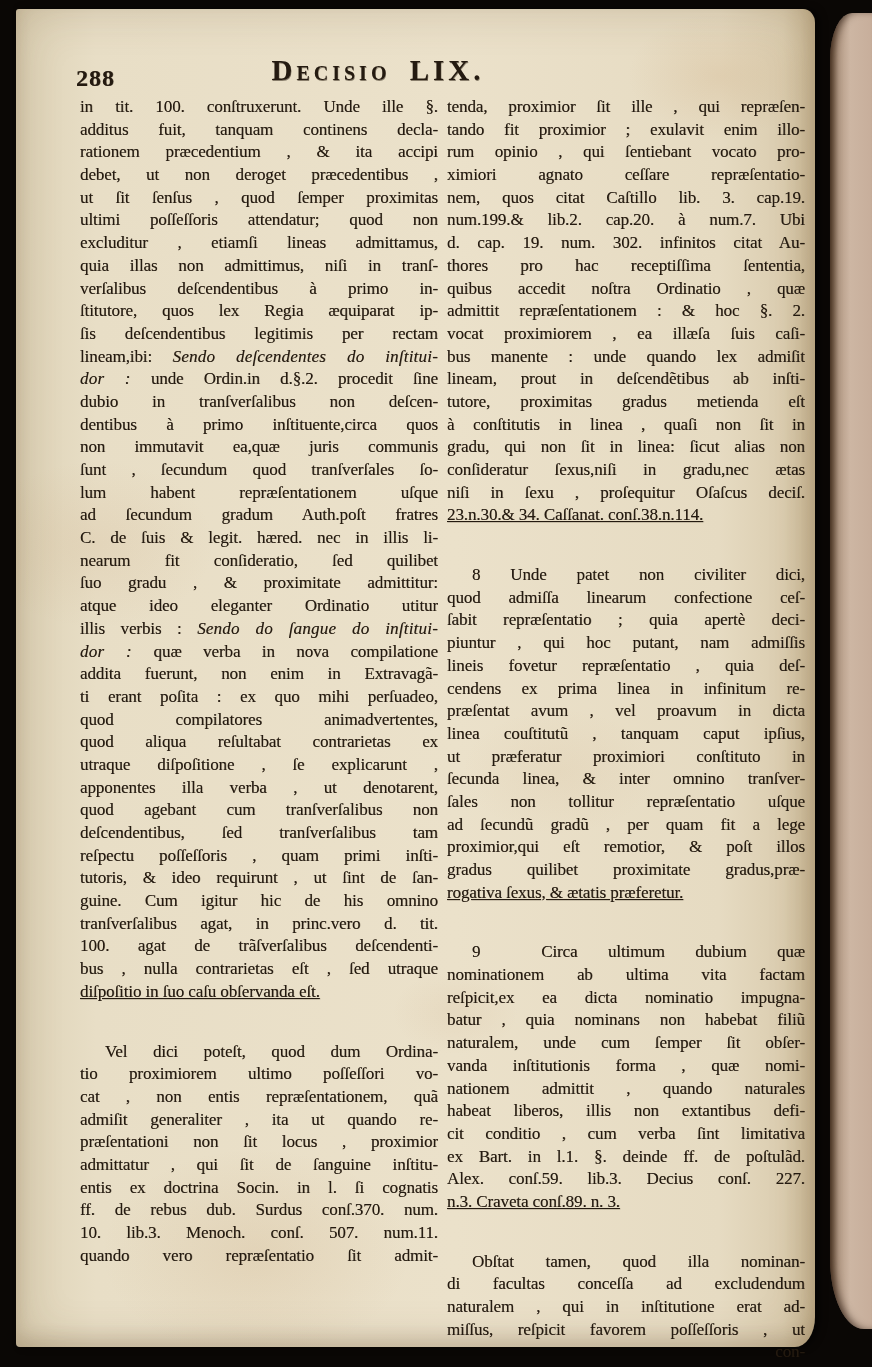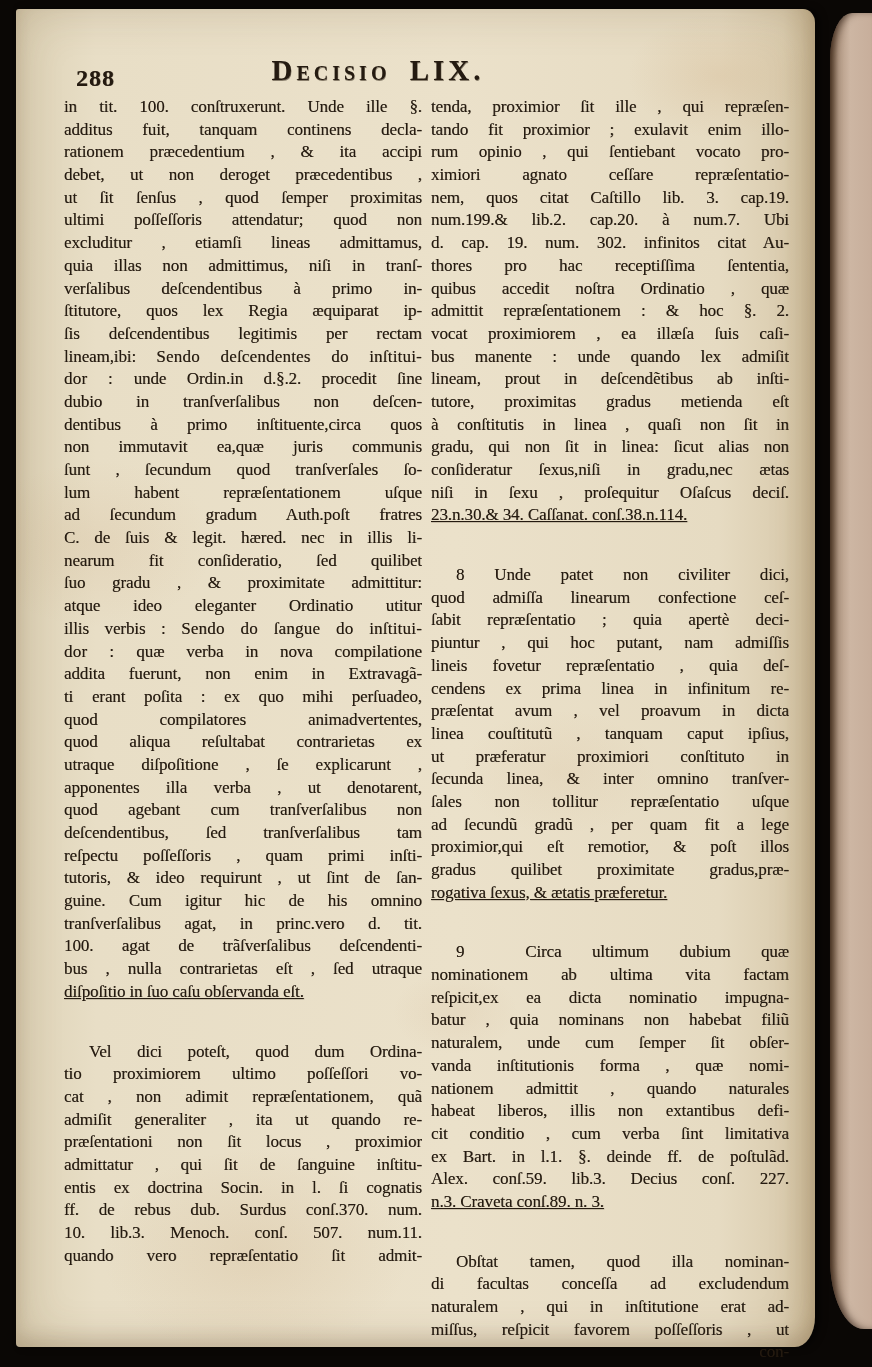--- a/index.html
+++ b/index.html
@@ -40,36 +40,36 @@
     letter-spacing:1px;text-shadow:.4px .4px .3px rgba(40,28,14,.55);
   }
   .running-head{
     position:absolute;left:0;right:75px;top:45px;text-align:center;
     font-variant:small-caps;font-weight:bold;font-size:29px;color:var(--ink,#241a10);
     letter-spacing:4px;word-spacing:8px;
     text-shadow:.5px .5px .4px rgba(40,28,14,.5);
   }
   
   .text-block{
-    position:absolute;left:48px;top:87px;width:726px;
+    position:absolute;left:64px;top:87px;width:726px;
     display:flex;gap:9px;
     color:var(--ink,#241a10);
   }
   .column{width:358px;flex:0 0 358px;}
   .line{
     height:22.7px;line-height:22.7px;font-size:17px;
     letter-spacing:-0.1px;overflow:hidden;
     text-align:justify;text-align-last:justify;
     text-shadow:.35px .35px .25px rgba(40,28,14,.5);
     white-space:pre-wrap;
   }
   .line.indent{text-indent:25px;margin-top:37px;}
   .line.last{text-align-last:left;text-decoration:underline;}
   .line.right{text-align:right;text-align-last:right;}
-  .italic{letter-spacing:.2px;}
+  .italic{font-style:italic;letter-spacing:.2px;}
 </style>
 </head>
 <body>
 
 <div class="photo">
   <div class="page">
     <div class="stains"></div>
     <div class="page-number">288</div>
     <div class="running-head">Decisio LIX.</div>
     <div class="text-block">
@@ -109,21 +109,21 @@
           <div class="line">deſcendentibus, ſed tranſverſalibus tam</div>
           <div class="line">reſpectu poſſeſſoris , quam primi inſti-</div>
           <div class="line">tutoris, &amp; ideo requirunt , ut ſint de ſan-</div>
           <div class="line">guine. Cum igitur hic de his omnino</div>
           <div class="line">tranſverſalibus agat, in princ.vero d. tit.</div>
           <div class="line">100. agat de trãſverſalibus deſcendenti-</div>
           <div class="line">bus , nulla contrarietas eſt , ſed utraque</div>
           <div class="line last">diſpoſitio in ſuo caſu obſervanda eſt.</div>
           <div class="line indent">Vel dici poteſt, quod dum Ordina-</div>
           <div class="line">tio proximiorem ultimo poſſeſſori vo-</div>
-          <div class="line">cat , non adimit repræſentationem, quã</div>
+          <div class="line">cat , non entis repræſentationem, quã</div>
           <div class="line">admiſit generaliter , ita ut quando re-</div>
           <div class="line">præſentationi non ſit locus , proximior</div>
           <div class="line">admittatur , qui ſit de ſanguine inſtitu-</div>
           <div class="line">entis ex doctrina Socin. in l. ſi cognatis</div>
           <div class="line">ff. de rebus dub. Surdus conſ.370. num.</div>
           <div class="line">10. lib.3. Menoch. conſ. 507. num.11.</div>
           <div class="line">quando vero repræſentatio ſit admit-</div>
         </div>
       <div class="column" id="col-right">
           <div class="line">tenda, proximior ſit ille , qui repræſen-</div>

